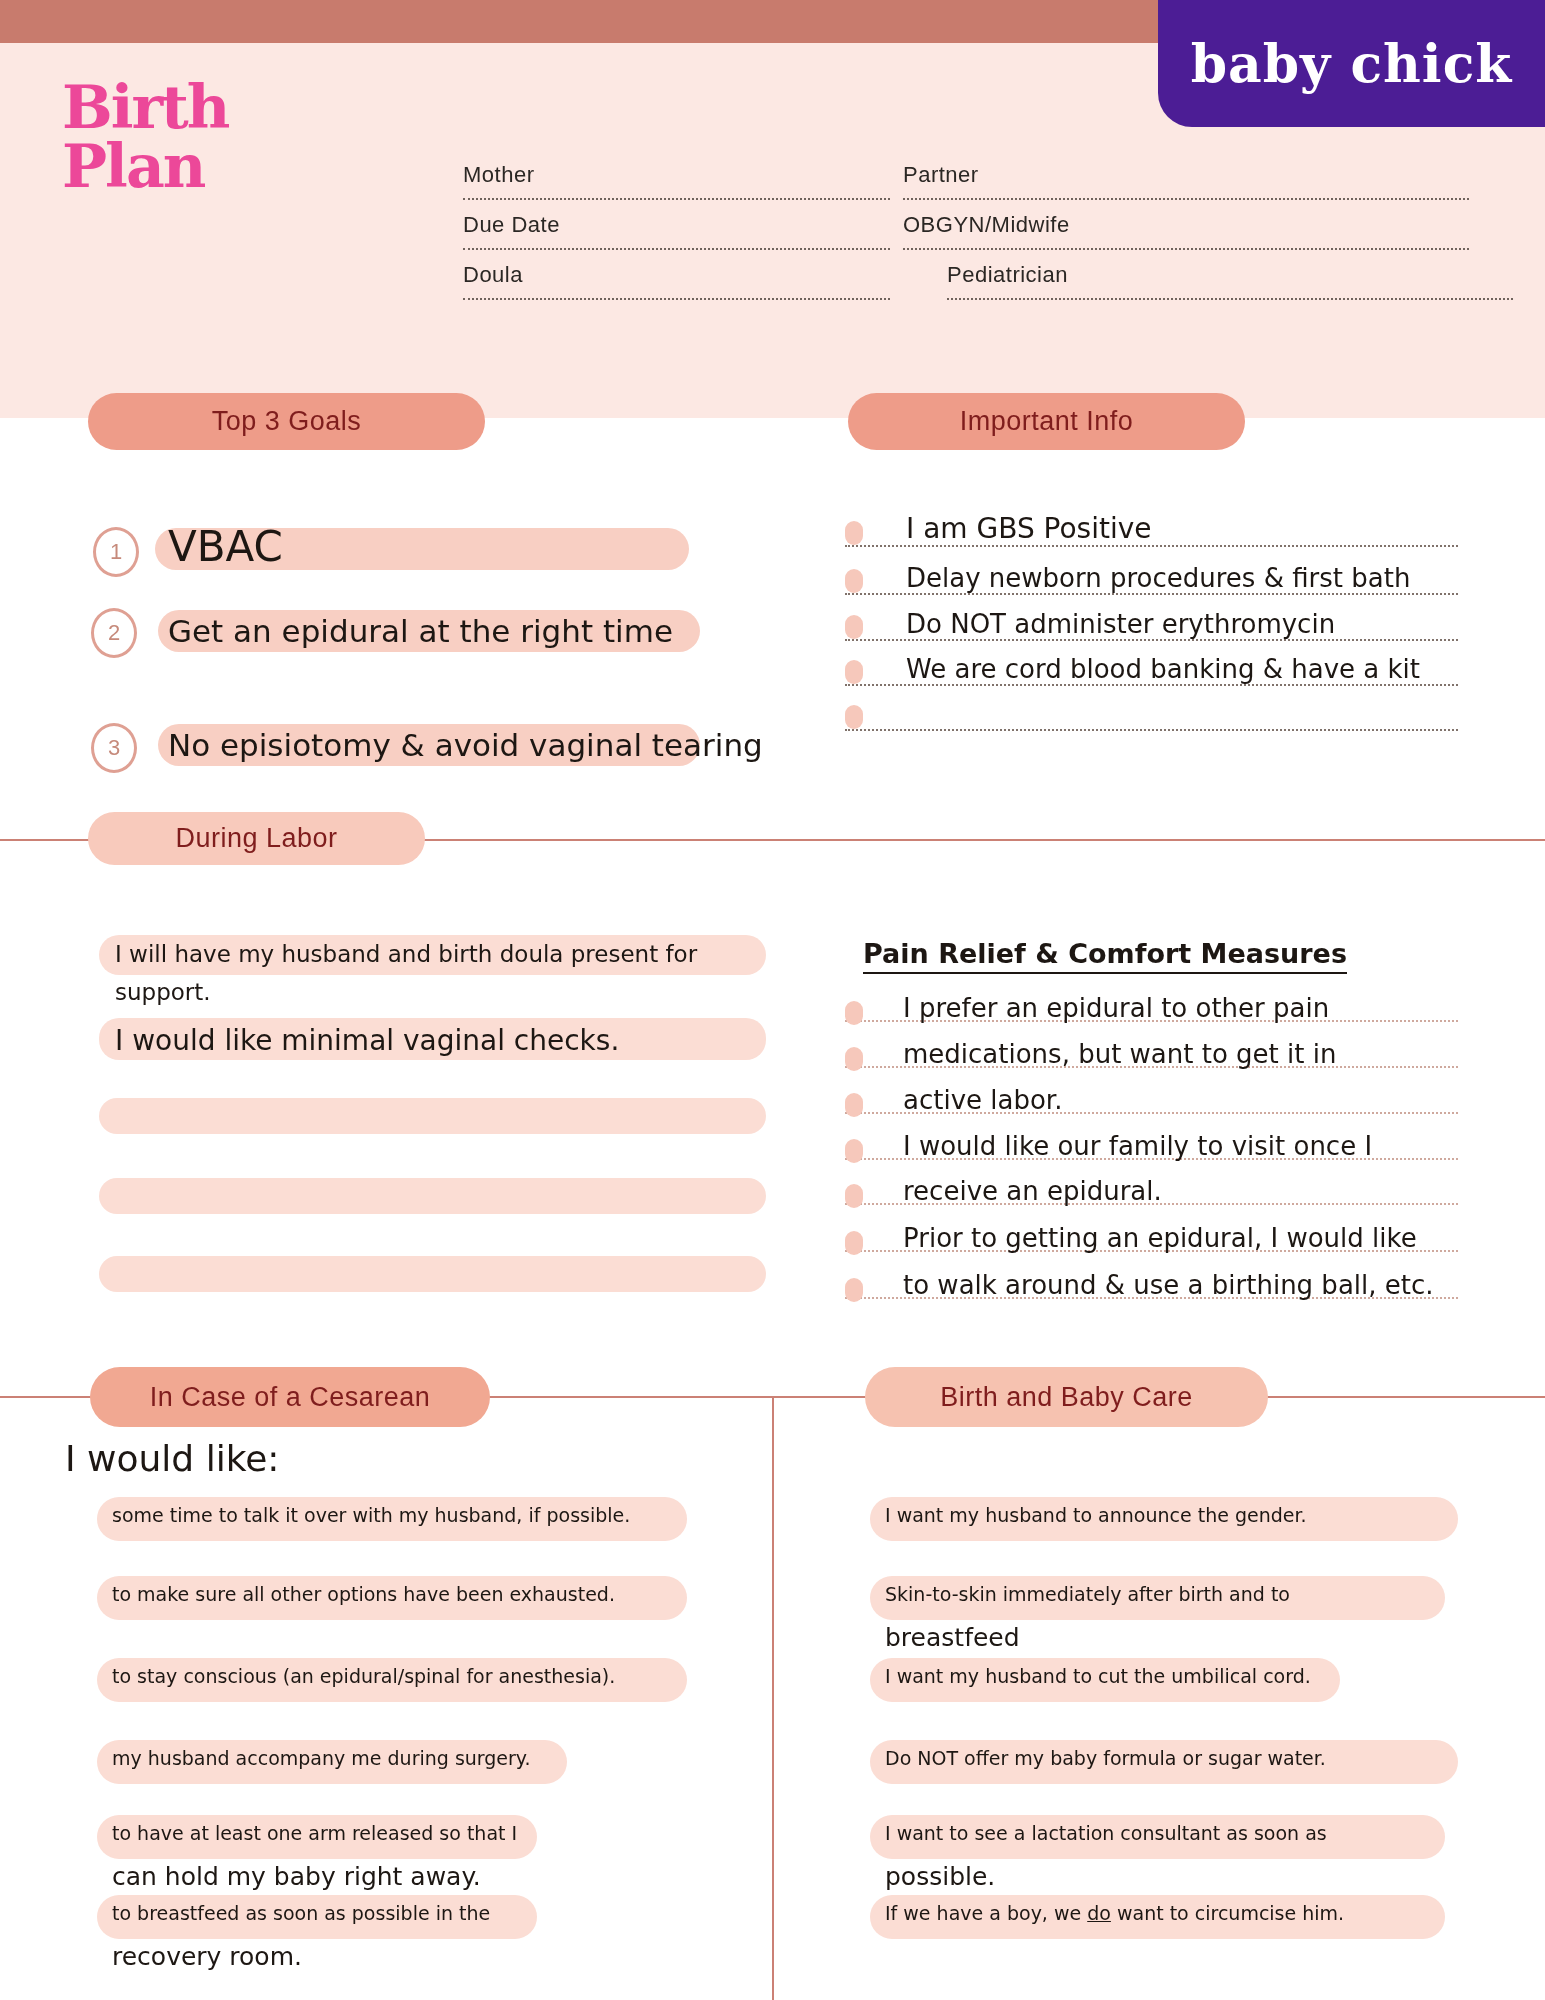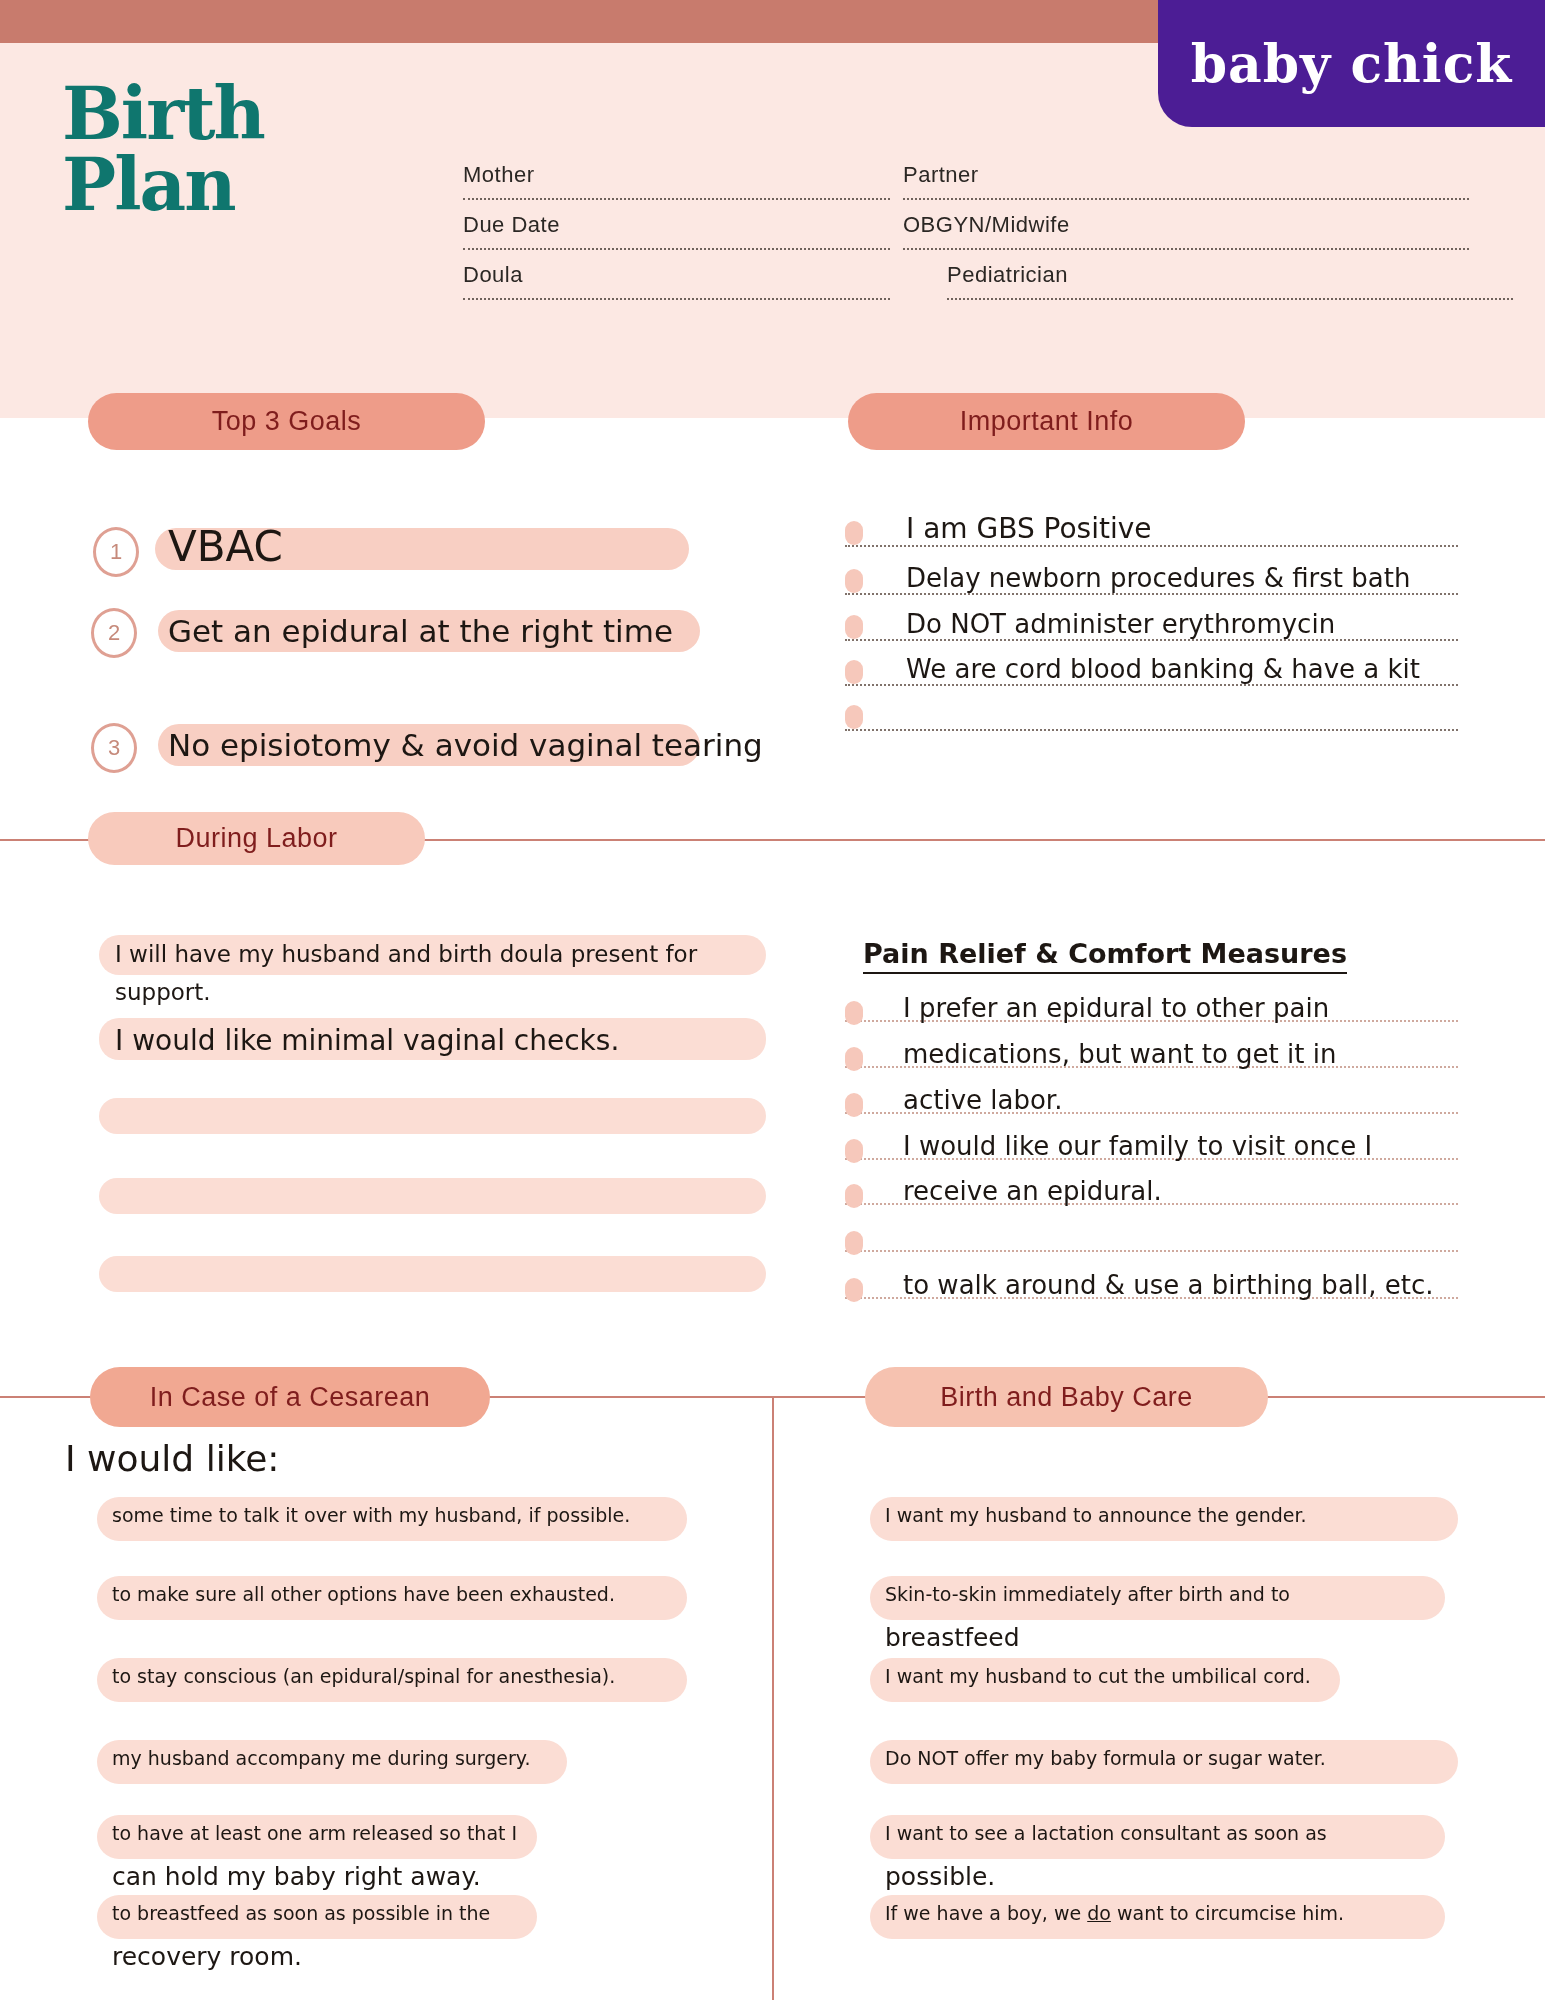--- a/index.html
+++ b/index.html
@@ -8,21 +8,21 @@
   .abs{position:absolute;}
 
   
   .header-bg{left:0;top:0;width:1545px;height:418px;background:#fce8e3;}
   .top-bar{left:0;top:0;width:1545px;height:43px;background:#c87b6d;}
   .brand-badge{left:1158px;top:0;width:387px;height:127px;background:#4c1d95;
                border-radius:0 0 0 34px;display:flex;align-items:center;justify-content:center;}
   .brand-badge span{font-family:"DejaVu Serif",serif;font-weight:bold;color:#fff;
                font-size:52px;letter-spacing:1px;}
   .doc-title{left:62px;top:78px;font-family:"DejaVu Serif",serif;font-weight:bold;
-             color:#0f766e;font-size:72px;line-height:0.99;letter-spacing:-2px;}
+             color:#ec4899;font-size:60px;line-height:0.99;letter-spacing:-2px;}
 
   
   .field{height:52px;}
   .field .lbl{font-size:22px;color:#2b2724;letter-spacing:0.5px;}
   .field .line{display:block;border-bottom:2px dotted #6f625c;height:10px;}
   .fl{left:463px;width:427px;}
   .fr{left:903px;width:566px;}
 
   
   .pill{border-radius:30px;display:flex;align-items:center;justify-content:center;
@@ -178,20 +178,21 @@
 <div class="abs rrow" style="top:1122px;height:36px;">
   <span class="bullet"></span>
   <span class="rtext hand">I would like our family to visit once I</span>
 </div>
 <div class="abs rrow" style="top:1167px;height:36px;">
   <span class="bullet"></span>
   <span class="rtext hand">receive an epidural.</span>
 </div>
 <div class="abs rrow" style="top:1214px;height:36px;">
   <span class="bullet"></span>
+  <span class="rtext hand">Prior to getting an epidural, I would like</span>
 </div>
 <div class="abs rrow" style="top:1261px;height:36px;">
   <span class="bullet"></span>
   <span class="rtext hand">to walk around &amp; use a birthing ball, etc.</span>
 </div>
 
 <div class="abs hline" style="left:0;top:1396px;width:1545px;"></div>
 <div class="abs vline" style="left:772px;top:1396px;height:604px;"></div>
 
 <div class="abs pill" style="left:90px;top:1367px;width:400px;height:60px;background:#f1a892;">

